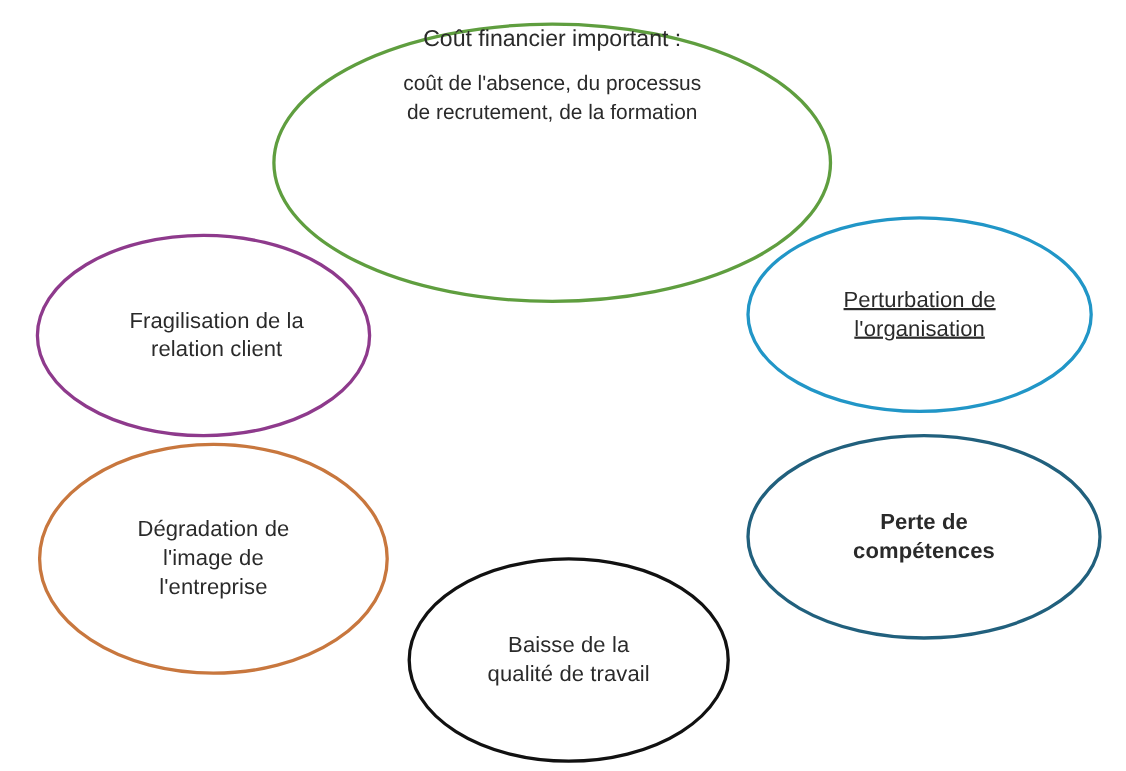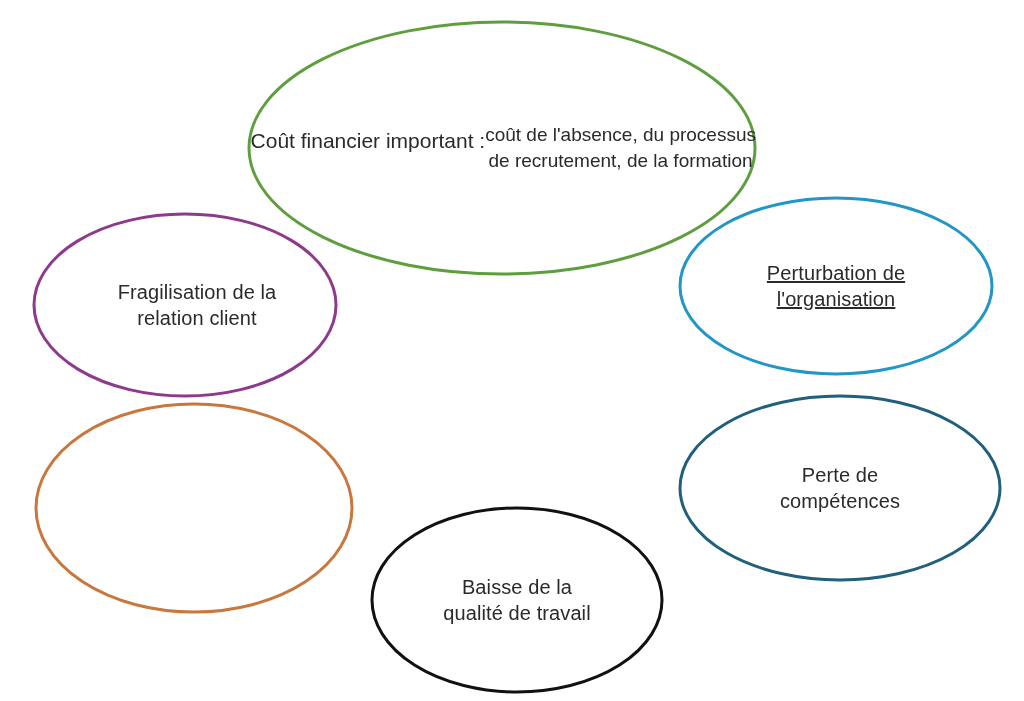--- a/index.html
+++ b/index.html
@@ -40,22 +40,22 @@
     white-space: pre-line;
     font-size: 20px;
     letter-spacing: 0.1px;
   }
   
   #node-cout {
     left: 248px;
     top: 22px;
     width: 508px;
     height: 252px;
-    flex-direction: row;
-    justify-content: flex-end;
+    flex-direction: column;
+    justify-content: flex-start;
   }
   #node-cout .line-head {
     font-size: 21px;
     margin-bottom: 14px;
   }
   #node-cout .line-body {
     font-size: 19px;
     line-height: 1.36;
     white-space: pre-line;
   }
@@ -83,20 +83,21 @@
     top: 198px;
     width: 312px;
     height: 176px;
     text-decoration: underline;
   }
   #node-perte {
     left: 680px;
     top: 396px;
     width: 320px;
     height: 184px;
+    font-weight: bold;
   }
   #center-label {
     position: absolute;
     left: 382px;
     top: 326px;
     width: 290px;
     text-align: center;
     font-weight: bold;
     font-size: 30px;
     line-height: 1.22;
@@ -121,20 +122,25 @@
     <span class="line-head">Coût financier important :</span>
     <span class="line-body">coût de l'absence, du processus
 de recrutement, de la formation</span>
   </div>
 
   <div class="node" id="node-fragilisation">
     <span class="node-text">Fragilisation de la
 relation client</span>
   </div>
 
+  <div class="node" id="node-degradation">
+    <span class="node-text">Dégradation de
+l'image de
+l'entreprise</span>
+  </div>
 
   <div class="node" id="node-baisse">
     <span class="node-text">Baisse de la
 qualité de travail</span>
   </div>
 
   <div class="node" id="node-perturbation">
     <span class="node-text">Perturbation de
 l'organisation</span>
   </div>

